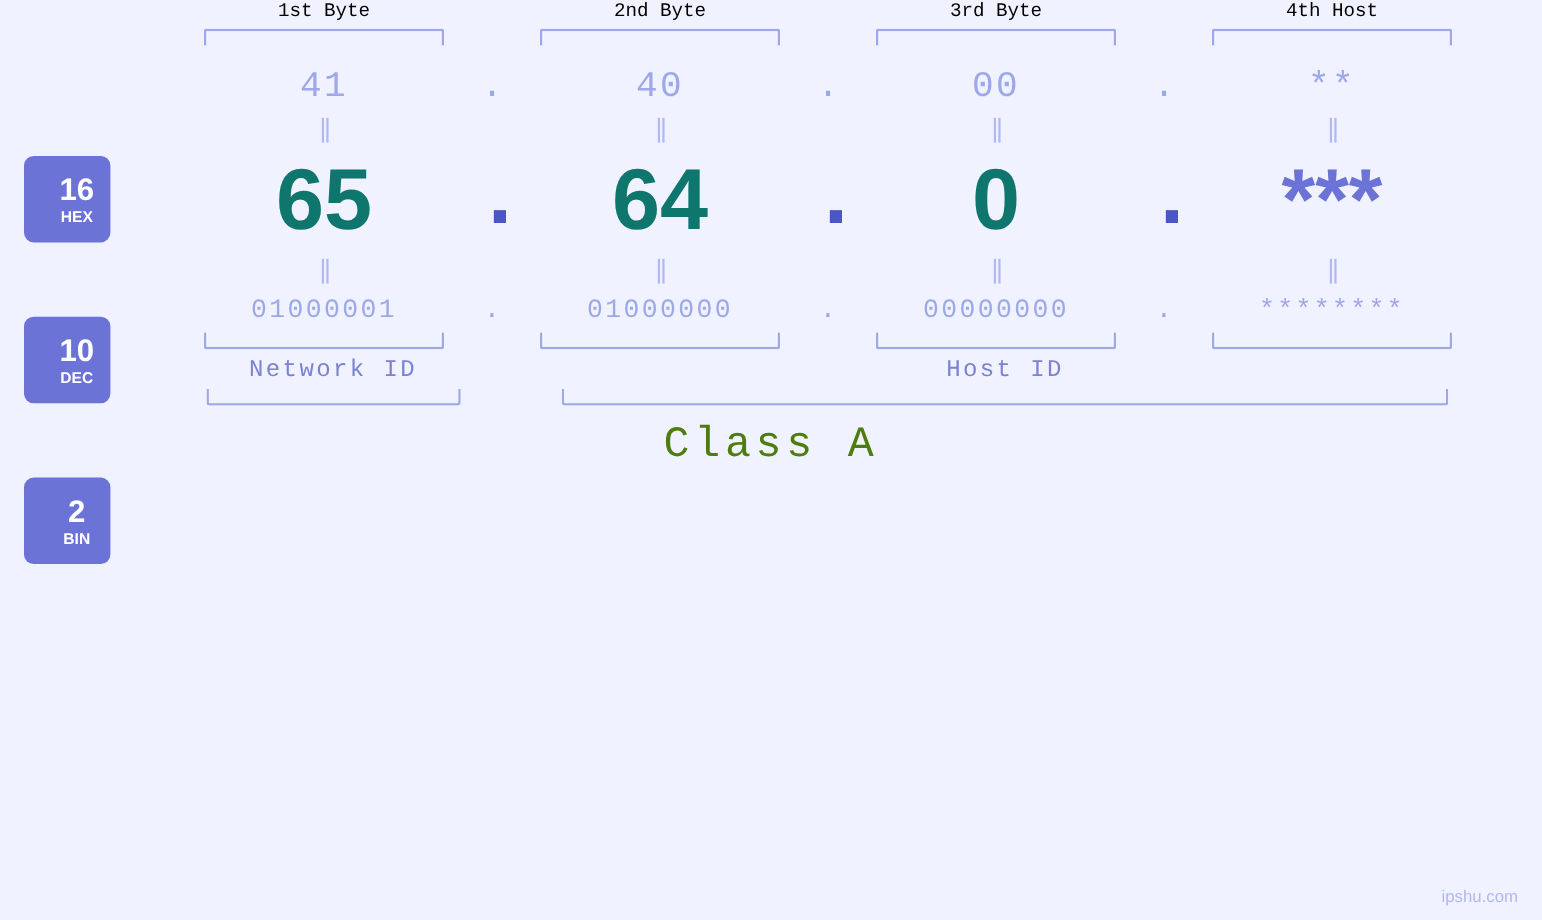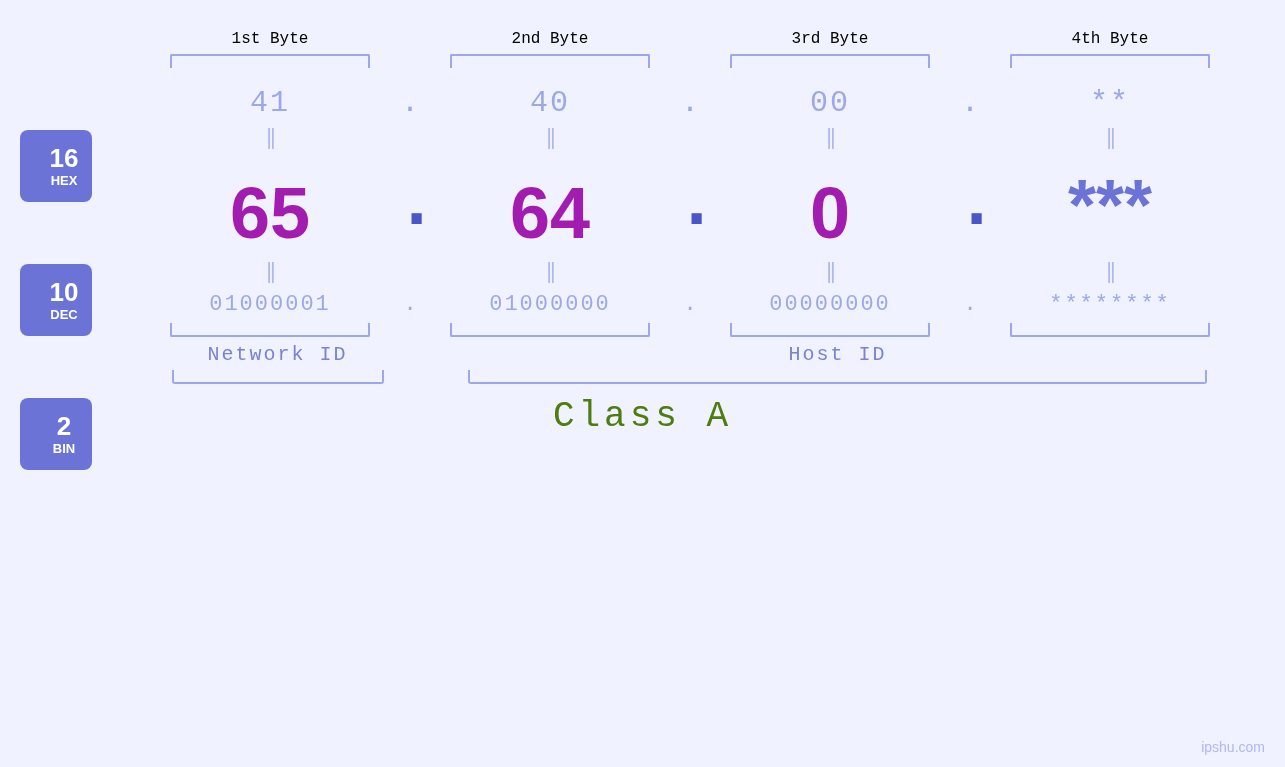--- a/index.html
+++ b/index.html
@@ -25,21 +25,20 @@
       flex-direction: column;
       align-items: center;
     }
 
     
     .byte-headers {
       display: flex;
       width: 100%;
       justify-content: flex-end;
       padding-right: 50px;
-      padding-top: 30px;
       padding-left: 145px;
     }
 
     .bracket {
       width: 80%;
       height: 14px;
       border: 2px solid #9da8e8;
       border-bottom: none;
       border-radius: 2px 2px 0 0;
     }
@@ -85,24 +84,23 @@
     .equals-sign {
       font-size: 22px;
       color: #b0b8f0;
       font-family: Arial, sans-serif;
       letter-spacing: -2px;
     }
 
     
     .dec-value {
       font-size: 72px;
-      color: #a21caf;
-      font-weight: bold;
-      font-family: Arial, sans-serif;
-      margin-top: 16px;
+      color: #0f766e;
+      font-weight: bold;
+      font-family: Arial, sans-serif;
     }
 
     .dec-dot {
       font-size: 72px;
       color: #4a55c8;
       font-weight: bold;
     }
 
     .dec-star {
       font-size: 72px;
@@ -197,21 +195,21 @@
     <div class="dot-sep"></div>
     <div class="cell">
       <span>2nd Byte</span>
     </div>
     <div class="dot-sep"></div>
     <div class="cell">
       <span>3rd Byte</span>
     </div>
     <div class="dot-sep"></div>
     <div class="cell">
-      <span>4th Byte</span>
+      <span>4th Host</span>
     </div>
   </div>
 
   <div class="full-row" style="margin-top:6px;">
     <div class="cell">
         <div class="bracket"></div>
       </div>
     <div class="dot-sep"></div>
     <div class="cell">
         <div class="bracket"></div>

